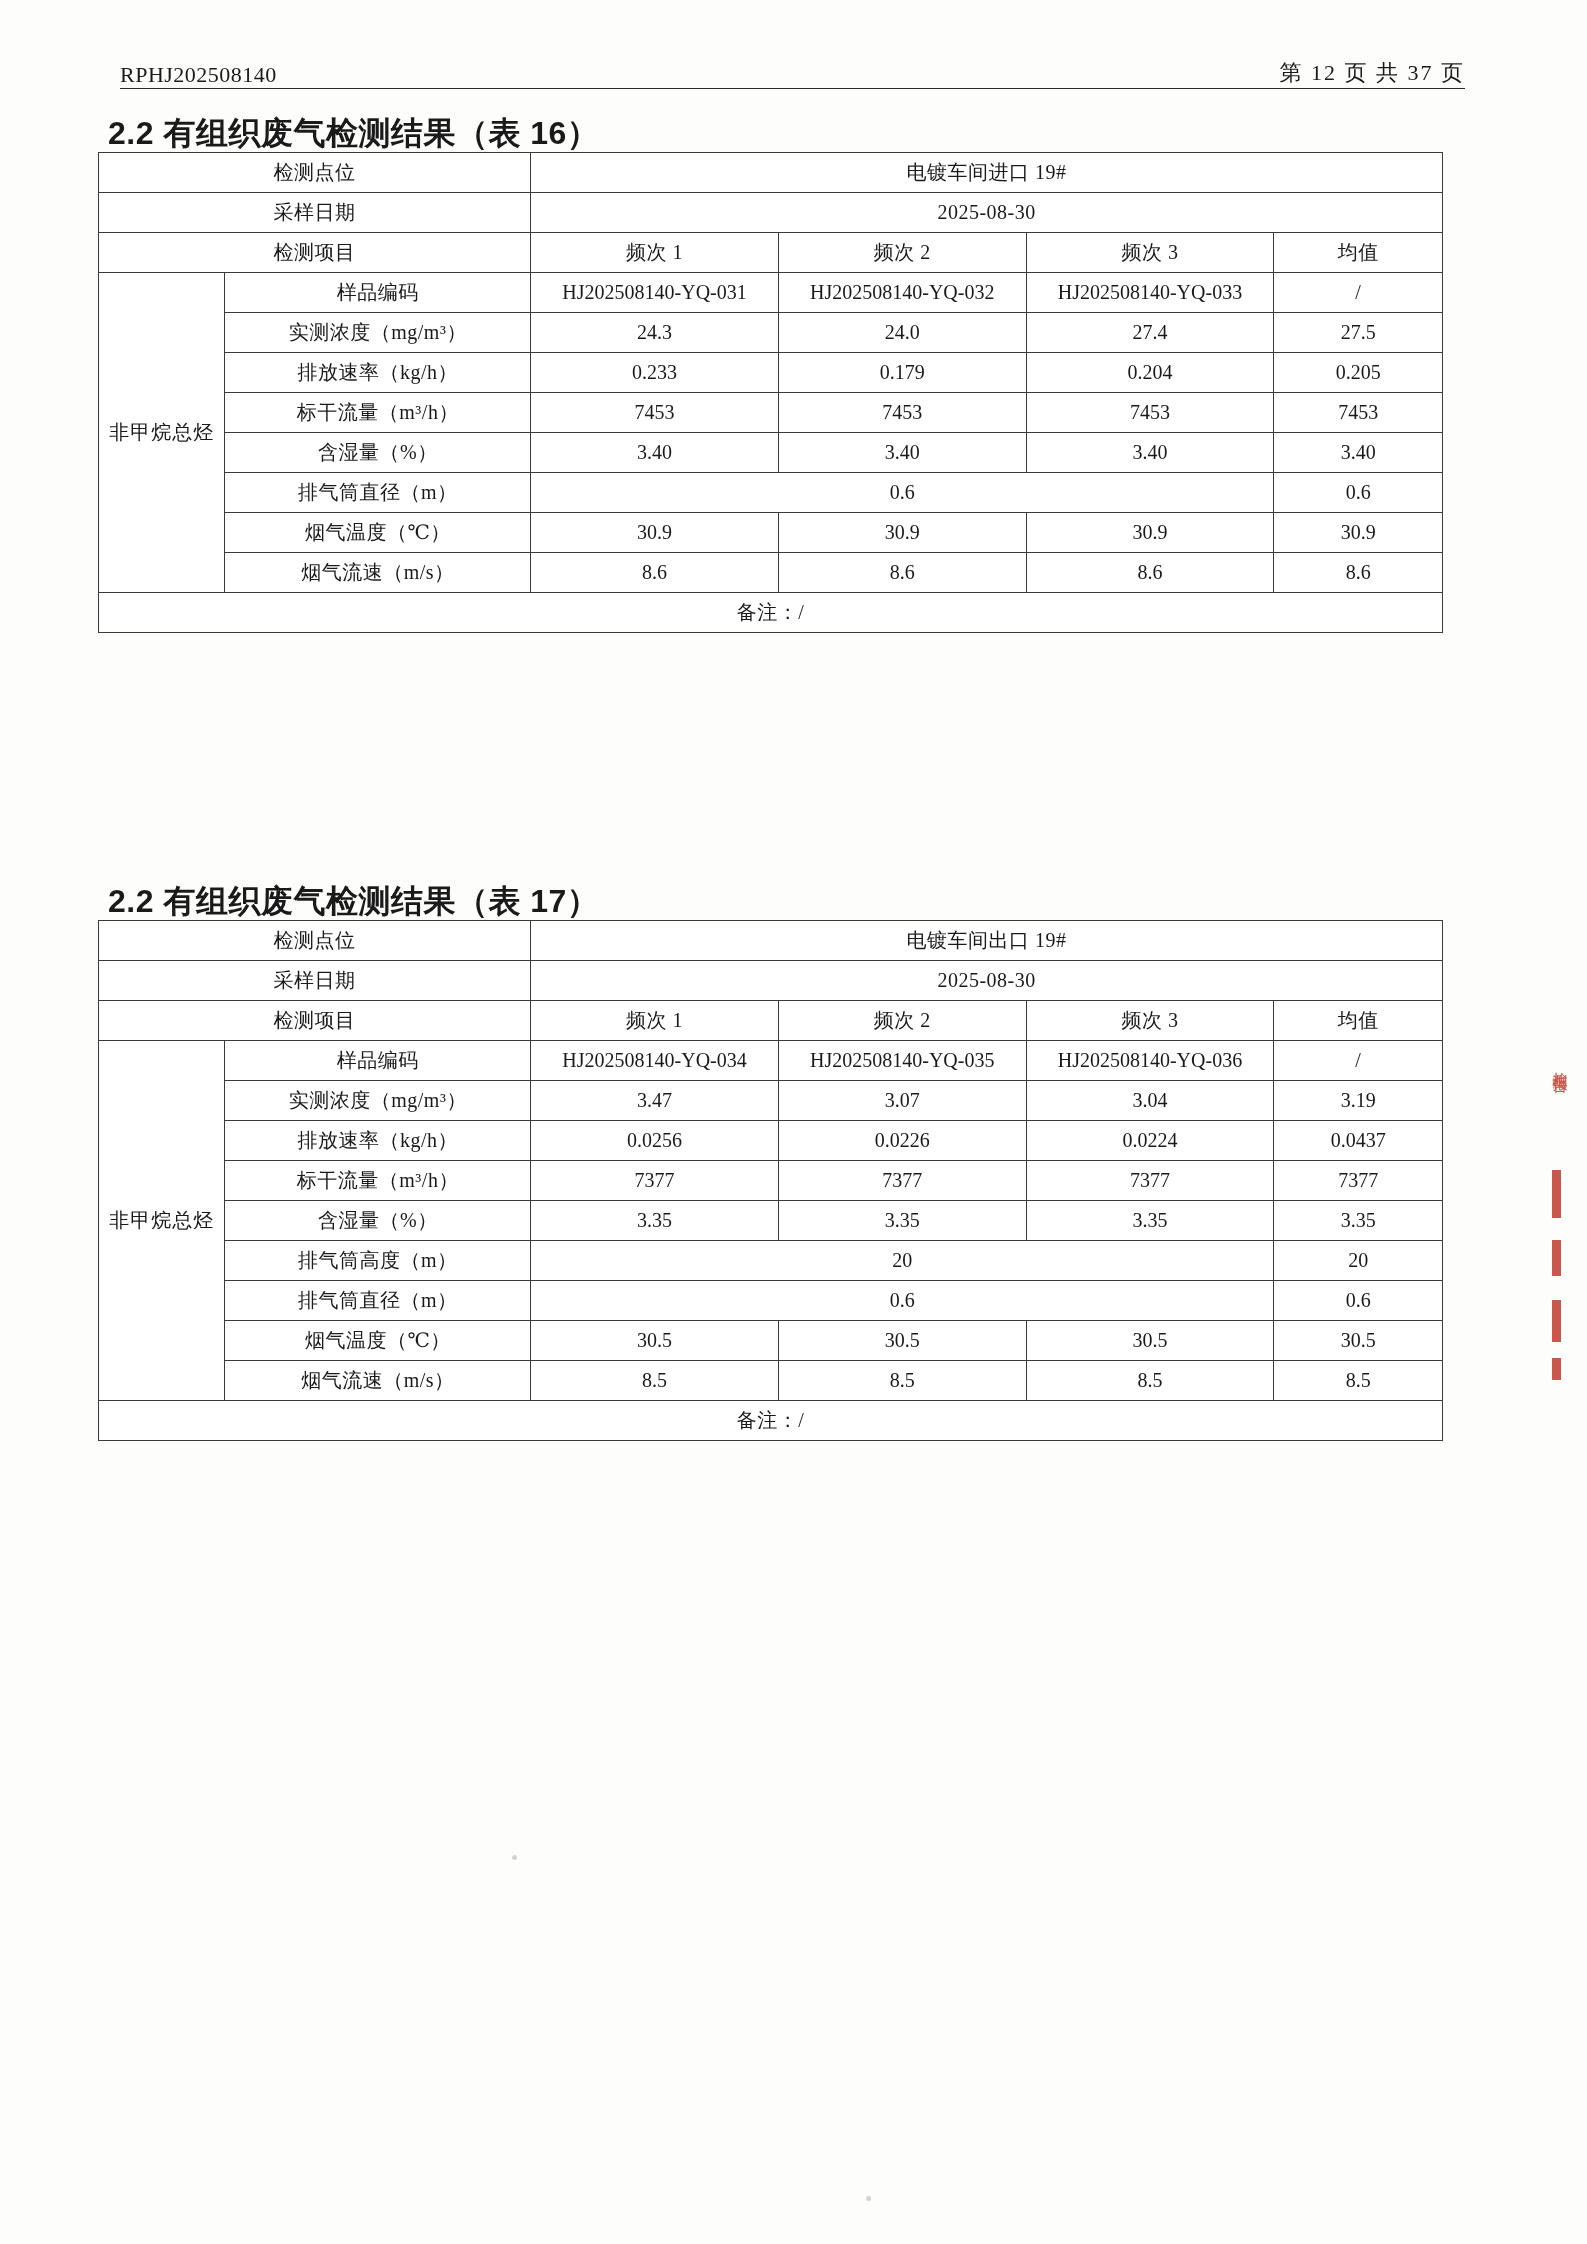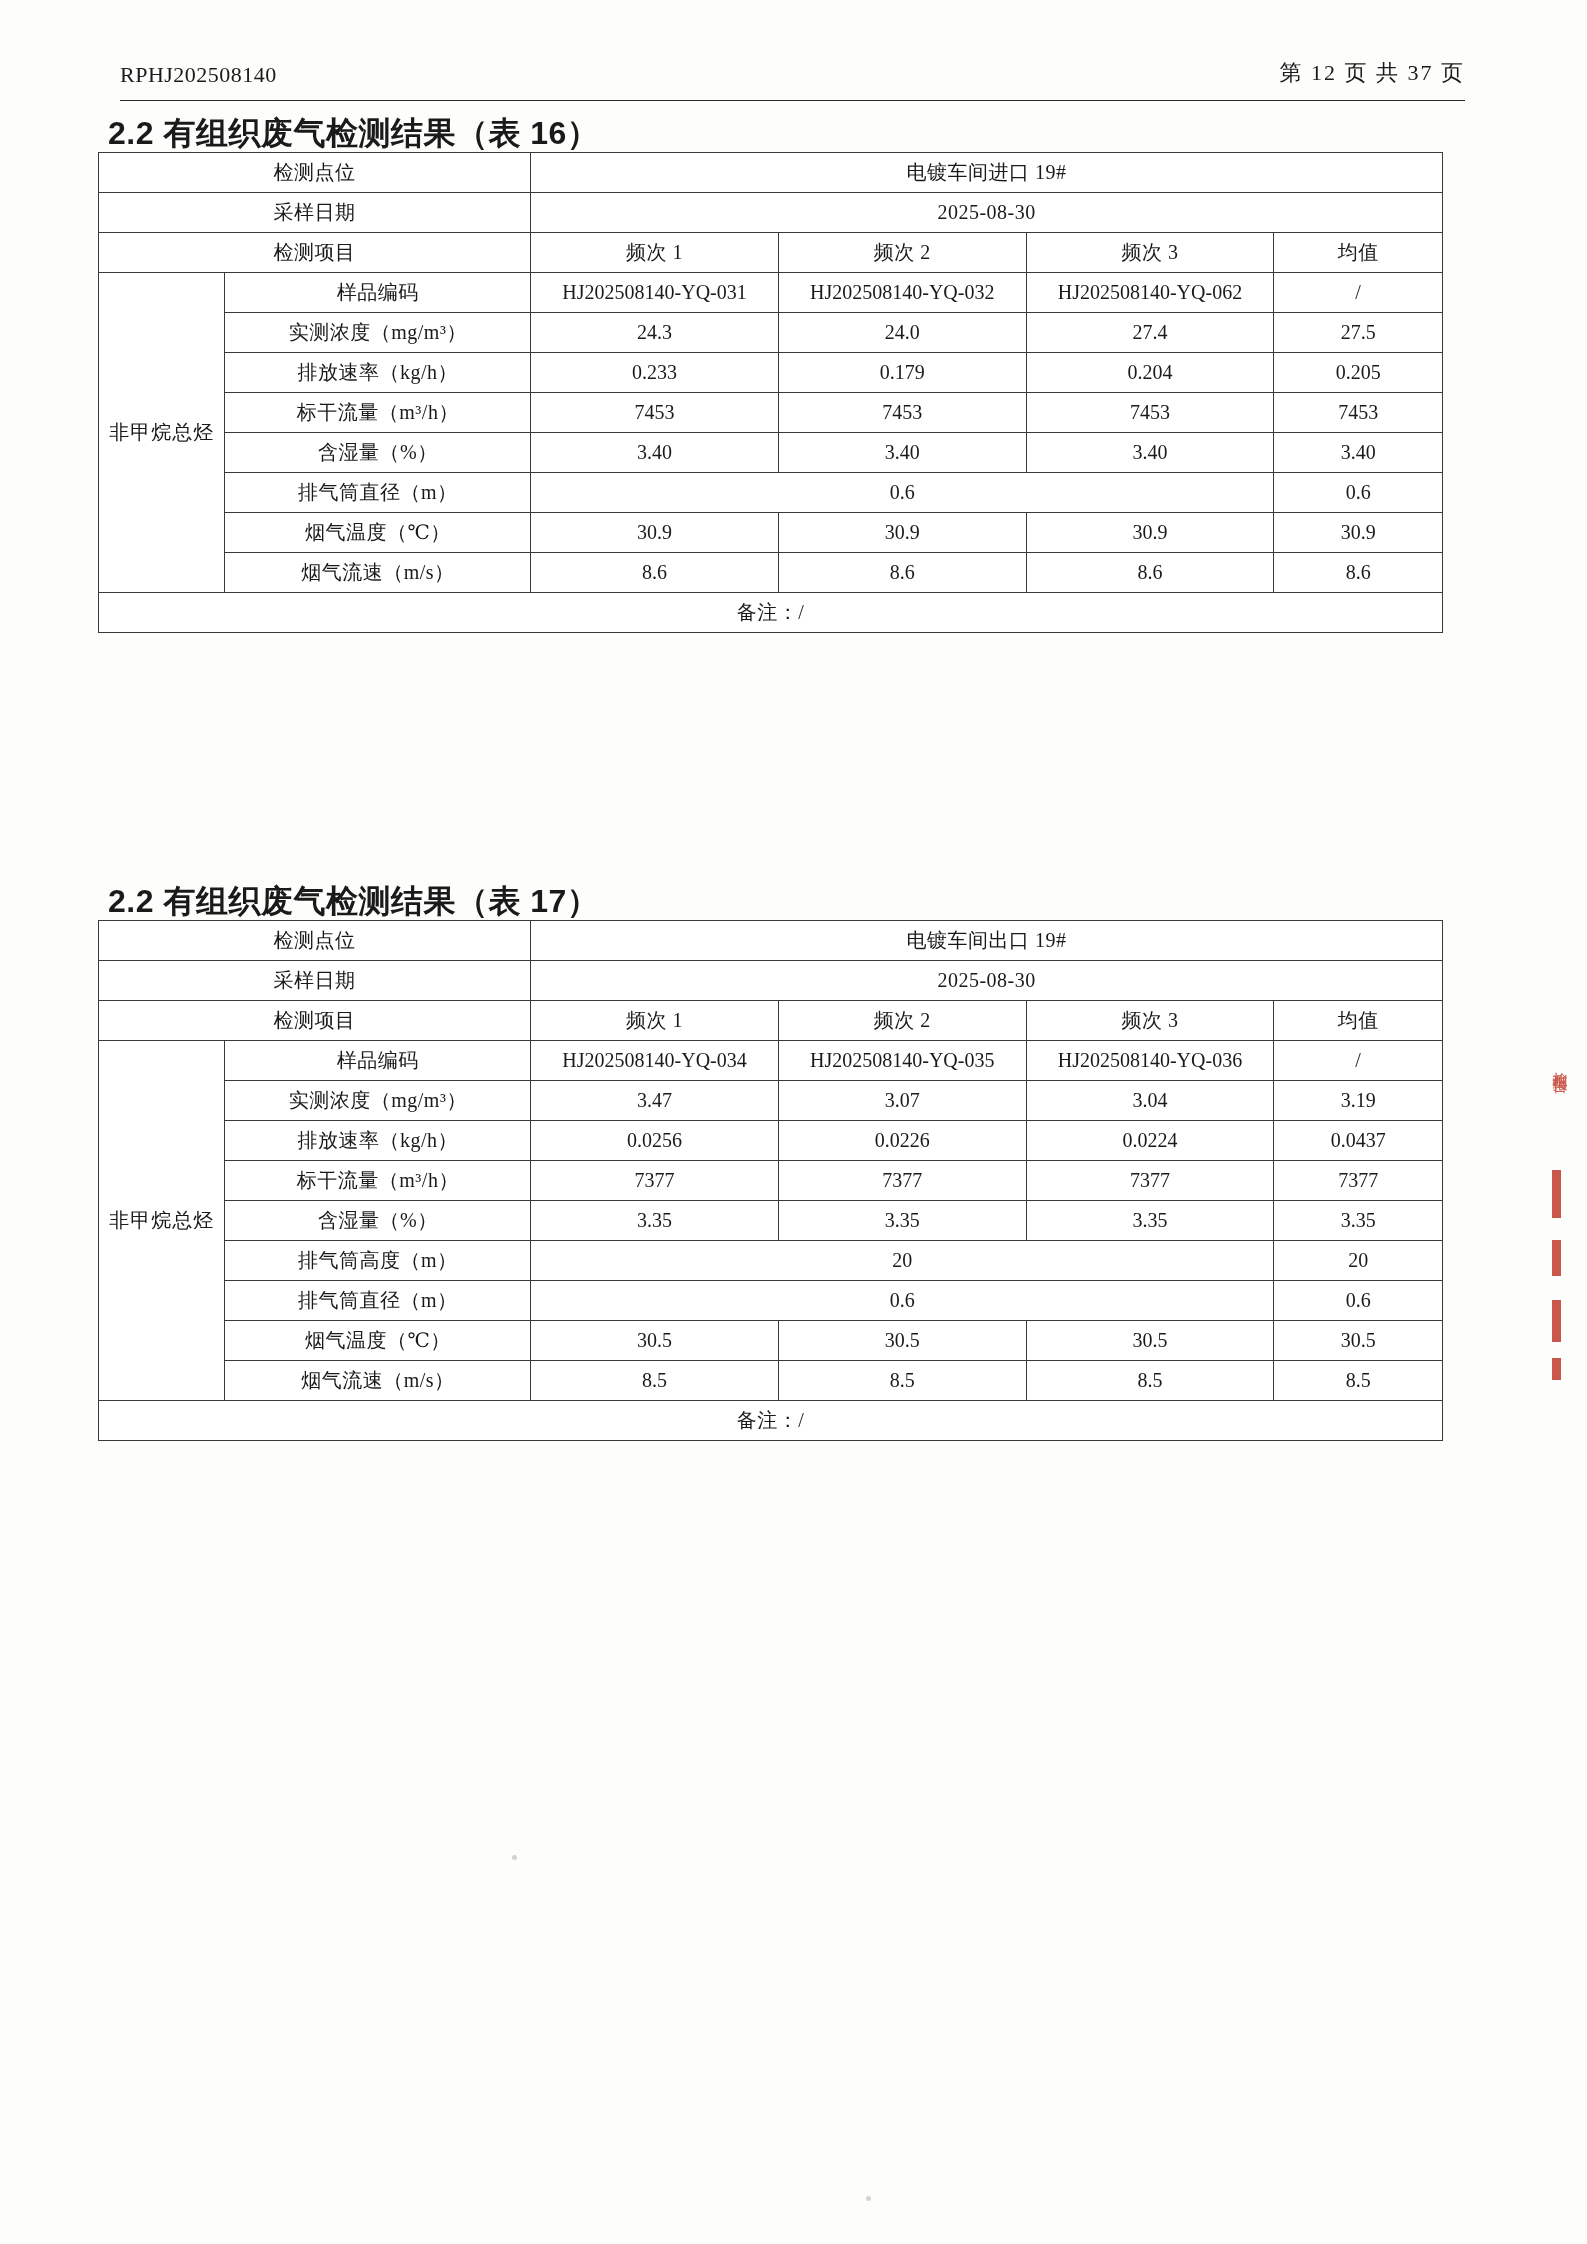--- a/index.html
+++ b/index.html
@@ -26,21 +26,21 @@
     position: absolute;
     left: 120px;
     top: 58px;
     width: 1345px;
     display: flex;
     justify-content: space-between;
     align-items: flex-end;
     font-size: 21px;
     letter-spacing: 0.5px;
     border-bottom: 1.5px solid #2b2b2b;
-    padding-bottom: 12px;
+    padding-bottom: 0;
   }
   .header .left {
     font-family: "Liberation Serif", serif;
     font-size: 22px;
   }
   .header .right {
     font-family: "Liberation Serif", serif;
     font-size: 22px;
     letter-spacing: 2px;
   }
@@ -163,21 +163,21 @@
           <td class="hdrcell">频次 1</td>
           <td class="hdrcell">频次 2</td>
           <td class="hdrcell">频次 3</td>
           <td class="hdrcell">均值</td>
         </tr>
         <tr>
           <td class="vert" rowspan="8">非甲烷总烃</td>
           <td class="lbl">样品编码</td>
           <td class="sample">HJ202508140-YQ-031</td>
           <td class="sample">HJ202508140-YQ-032</td>
-          <td class="sample">HJ202508140-YQ-062</td>
+          <td class="sample">HJ202508140-YQ-033</td>
           <td class="sample">/</td>
         </tr>
         <tr>
           <td class="lbl">实测浓度（mg/m³）</td>
           <td>24.3</td>
           <td>24.0</td>
           <td>27.4</td>
           <td>27.5</td>
         </tr>
         <tr>

